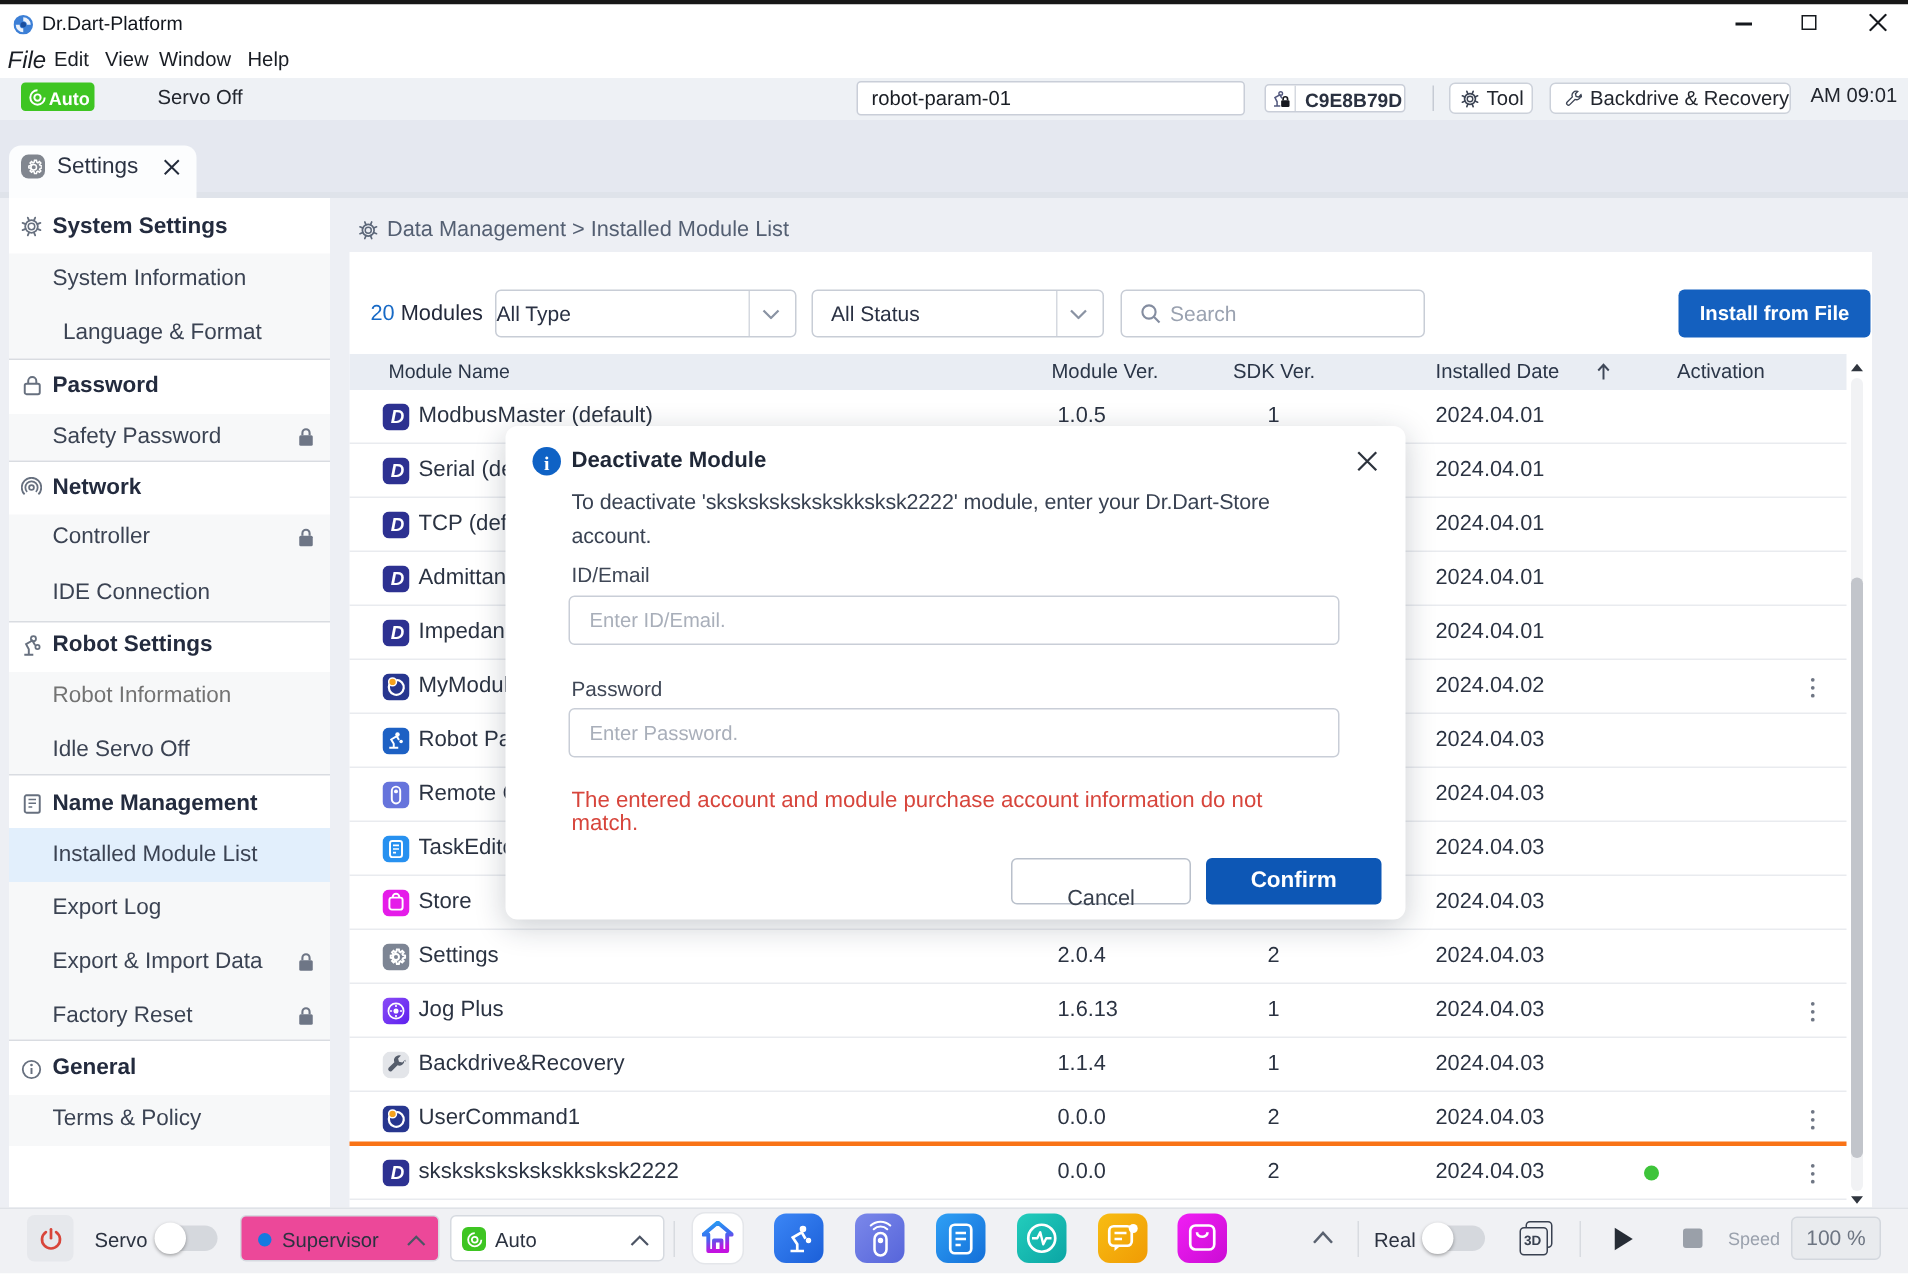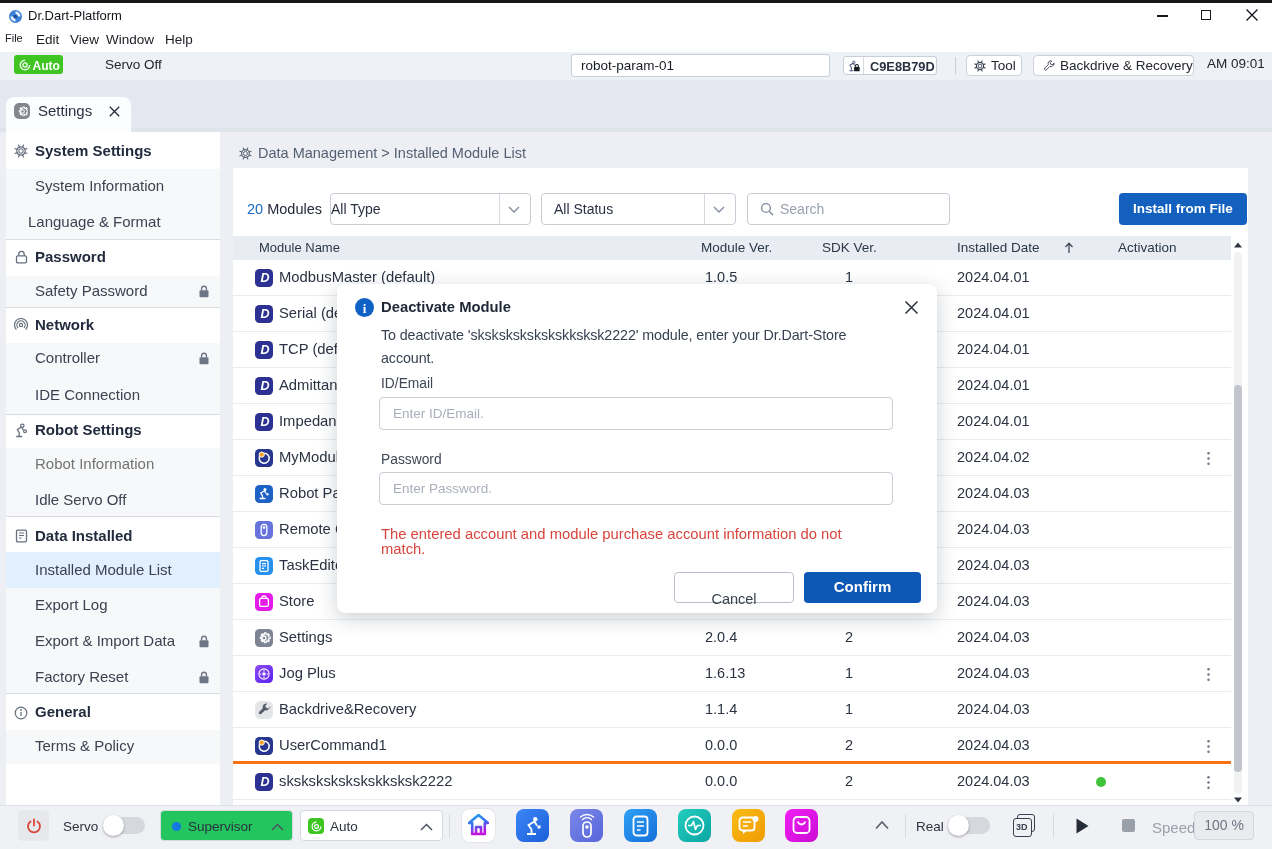--- a/index.html
+++ b/index.html
@@ -24,21 +24,21 @@
   <div class="abs" style="left:28px;top:5px;font-size:13px;color:#12161d;">Dr.Dart-Platform</div>
 
   <div class="abs" style="left:1157px;top:12px;width:11px;height:2px;background:#15181d;"></div>
   <div class="abs" style="left:1201px;top:7px;width:10px;height:10px;border:1.5px solid #15181d;"></div>
   <svg class="abs" style="left:1246px;top:6px;" width="12" height="12" viewBox="0 0 12 12">
     <path d="M0.5 0.5 L11.5 11.5 M11.5 0.5 L0.5 11.5" stroke="#15181d" stroke-width="1.4"></path>
   </svg>
 </div>
 
 <div class="abs" style="left:0;top:28px;width:1272px;height:24px;background:#ffffff;">
-  <div class="abs" style="left:5px;top:4px;font-size:11px;color:#191d24;">File</div>
+  <div class="abs" style="left:5px;top:4px;font-size:16px;color:#191d24;font-style:italic;">File</div>
   <div class="abs" style="left:36px;top:4px;font-size:13.5px;color:#191d24;">Edit</div>
   <div class="abs" style="left:70px;top:4px;font-size:13.5px;color:#191d24;">View</div>
   <div class="abs" style="left:106px;top:4px;font-size:13.5px;color:#191d24;">Window</div>
   <div class="abs" style="left:165px;top:4px;font-size:13.5px;color:#191d24;">Help</div>
 </div>
 
 <div class="abs" style="left:0;top:52px;width:1272px;height:28px;background:#eef1f5;">
   <div class="abs" style="left:14px;top:3px;width:49px;height:19px;background:#3ec522;border-radius:3px;color:#fff;">
     <svg class="abs" style="left:4.5px;top:3.5px;" width="12" height="12" viewBox="0 0 12 12">
       <path d="M6 1.2 A4.8 4.8 0 1 0 10.8 6" fill="none" stroke="#fff" stroke-width="1.3"></path>
@@ -136,30 +136,30 @@
         <path d="M4 4 L9 4 M4 6.5 L9 6.5 M4 9 L6.5 9" stroke="#67707f" stroke-width="1.1"></path>
       </svg>
   <svg class="abs" style="left:8px;top:574px;" width="14" height="14" viewBox="0 0 14 14">
         <circle cx="7" cy="7" r="5.8" fill="none" stroke="#67707f" stroke-width="1.2"></circle>
         <path d="M7 6 L7 10" stroke="#67707f" stroke-width="1.3"></path>
         <circle cx="7" cy="4" r="0.9" fill="#67707f"></circle>
       </svg>
 
   <div class="abs" style="left:29px;top:10px;font-size:15px;font-weight:bold;color:#232b3e;">System Settings</div>
   <div class="abs" style="left:29px;top:45px;font-size:15px;color:#3b4353;">System Information</div>
-  <div class="abs" style="left:22px;top:81px;font-size:15px;color:#3b4353;">Language &amp; Format</div>
+  <div class="abs" style="left:36px;top:81px;font-size:15px;color:#3b4353;">Language &amp; Format</div>
   <div class="abs" style="left:29px;top:116px;font-size:15px;font-weight:bold;color:#232b3e;">Password</div>
   <div class="abs" style="left:29px;top:150px;font-size:15px;color:#3b4353;">Safety Password</div>
   <div class="abs" style="left:29px;top:184px;font-size:15px;font-weight:bold;color:#232b3e;">Network</div>
   <div class="abs" style="left:29px;top:217px;font-size:15px;color:#3b4353;">Controller</div>
   <div class="abs" style="left:29px;top:254px;font-size:15px;color:#3b4353;">IDE Connection</div>
   <div class="abs" style="left:29px;top:289px;font-size:15px;font-weight:bold;color:#232b3e;">Robot Settings</div>
   <div class="abs" style="left:29px;top:323px;font-size:15px;color:#737373;">Robot Information</div>
   <div class="abs" style="left:29px;top:359px;font-size:15px;color:#3b4353;">Idle Servo Off</div>
-  <div class="abs" style="left:29px;top:395px;font-size:15px;font-weight:bold;color:#232b3e;">Data Installed</div>
+  <div class="abs" style="left:29px;top:395px;font-size:15px;font-weight:bold;color:#232b3e;">Name Management</div>
   <div class="abs" style="left:29px;top:429px;font-size:15px;color:#3b4353;">Installed Module List</div>
   <div class="abs" style="left:29px;top:464px;font-size:15px;color:#3b4353;">Export Log</div>
   <div class="abs" style="left:29px;top:500px;font-size:15px;color:#3b4353;">Export &amp; Import Data</div>
   <div class="abs" style="left:29px;top:536px;font-size:15px;color:#3b4353;">Factory Reset</div>
   <div class="abs" style="left:29px;top:571px;font-size:15px;font-weight:bold;color:#232b3e;">General</div>
   <div class="abs" style="left:29px;top:605px;font-size:15px;color:#3b4353;">Terms &amp; Policy</div>
 
   <svg class="abs" style="left:192px;top:153px;" width="12" height="13" viewBox="0 0 12 13">
         <rect x="1.5" y="5.2" width="9" height="7" rx="1" fill="#6e7686"></rect>
         <path d="M3.6 5.2 L3.6 3.6 A2.4 2.4 0 0 1 8.4 3.6 L8.4 5.2" fill="none" stroke="#6e7686" stroke-width="1.4"></path>
@@ -459,21 +459,21 @@
     <svg class="abs" style="left:7.5px;top:7.5px;" width="16" height="16" viewBox="0 0 16 16">
       <path d="M8 1.5 L8 7.5" stroke="#d8453a" stroke-width="1.8" stroke-linecap="round"></path>
       <path d="M4.6 3.4 a6 6 0 1 0 6.8 0" fill="none" stroke="#d8453a" stroke-width="1.8" stroke-linecap="round"></path>
     </svg>
   </div>
   <div class="abs" style="left:63px;top:13px;font-size:13.5px;color:#2b3240;">Servo</div>
 
   <div class="abs" style="left:104px;top:11px;width:41px;height:17px;border-radius:9px;background:#d5d8dd;"></div>
   <div class="abs" style="left:103px;top:9px;width:21px;height:21px;border-radius:50%;background:#fff;box-shadow:0 1px 2.5px rgba(0,0,0,0.35);"></div>
 
-  <div class="abs" style="left:160px;top:4px;width:133px;height:31px;background:#22c55e;border:1px solid #d6dae0;border-radius:4px;">
+  <div class="abs" style="left:160px;top:4px;width:133px;height:31px;background:#ec4899;border:1px solid #d6dae0;border-radius:4px;">
     <div class="abs" style="left:11px;top:11px;width:9px;height:9px;border-radius:50%;background:#147ae0;"></div>
     <div class="abs" style="left:27px;top:8px;font-size:13.5px;color:#2b3240;">Supervisor</div>
     <svg class="abs" style="left:110px;top:12px;" width="13" height="8" viewBox="0 0 13 8">
           <path d="M1 7 L6.5 1.5 L12 7" fill="none" stroke="#4c5464" stroke-width="1.5"></path>
         </svg>
   </div>
 
   <div class="abs" style="left:300px;top:4px;width:143px;height:31px;background:#fff;border:1px solid #d6dae0;border-radius:4px;">
     <div class="abs" style="left:7px;top:7px;width:16px;height:16px;background:#3ec522;border-radius:4px;">
       <svg class="abs" style="left:2.5px;top:2.5px;" width="11" height="11" viewBox="0 0 12 12">
@@ -552,19 +552,19 @@
     <div class="abs" style="left:4px;top:0;width:18px;height:18px;border:1.6px solid #394150;border-radius:3px;background:#f0f1f4;"></div>
     <div class="abs" style="left:0;top:4px;width:19px;height:19px;border:1.6px solid #394150;border-radius:3px;background:#f0f1f4;">
       <div style="font-size:9px;font-weight:bold;color:#394150;margin:3px 0 0 2px;">3D</div>
     </div>
   </div>
   <div class="abs" style="left:1053px;top:8px;width:1px;height:24px;background:#d8dbe0;"></div>
   <svg class="abs" style="left:1075px;top:11px;" width="15" height="18" viewBox="0 0 15 18">
         <path d="M1.5 1.5 L13.5 9 L1.5 16.5 Z" fill="#262c35"></path>
       </svg>
   <div class="abs" style="left:1122px;top:13px;width:13px;height:13px;background:#9aa0a9;border-radius:2px;"></div>
-  <div class="abs" style="left:1152px;top:13px;font-size:15px;color:#9aa1ad;">Speed</div>
+  <div class="abs" style="left:1152px;top:13px;font-size:12px;color:#9aa1ad;">Speed</div>
   <div class="abs" style="left:1194px;top:5px;width:60px;height:29px;background:#e9ebee;border:1px solid #d3d7dd;border-radius:4px;text-align:center;">
     <div style="font-size:14px;color:#6d7582;margin-top:5px;">100 %</div>
   </div>
 </div>
 
 </div>
 
 </body></html>

